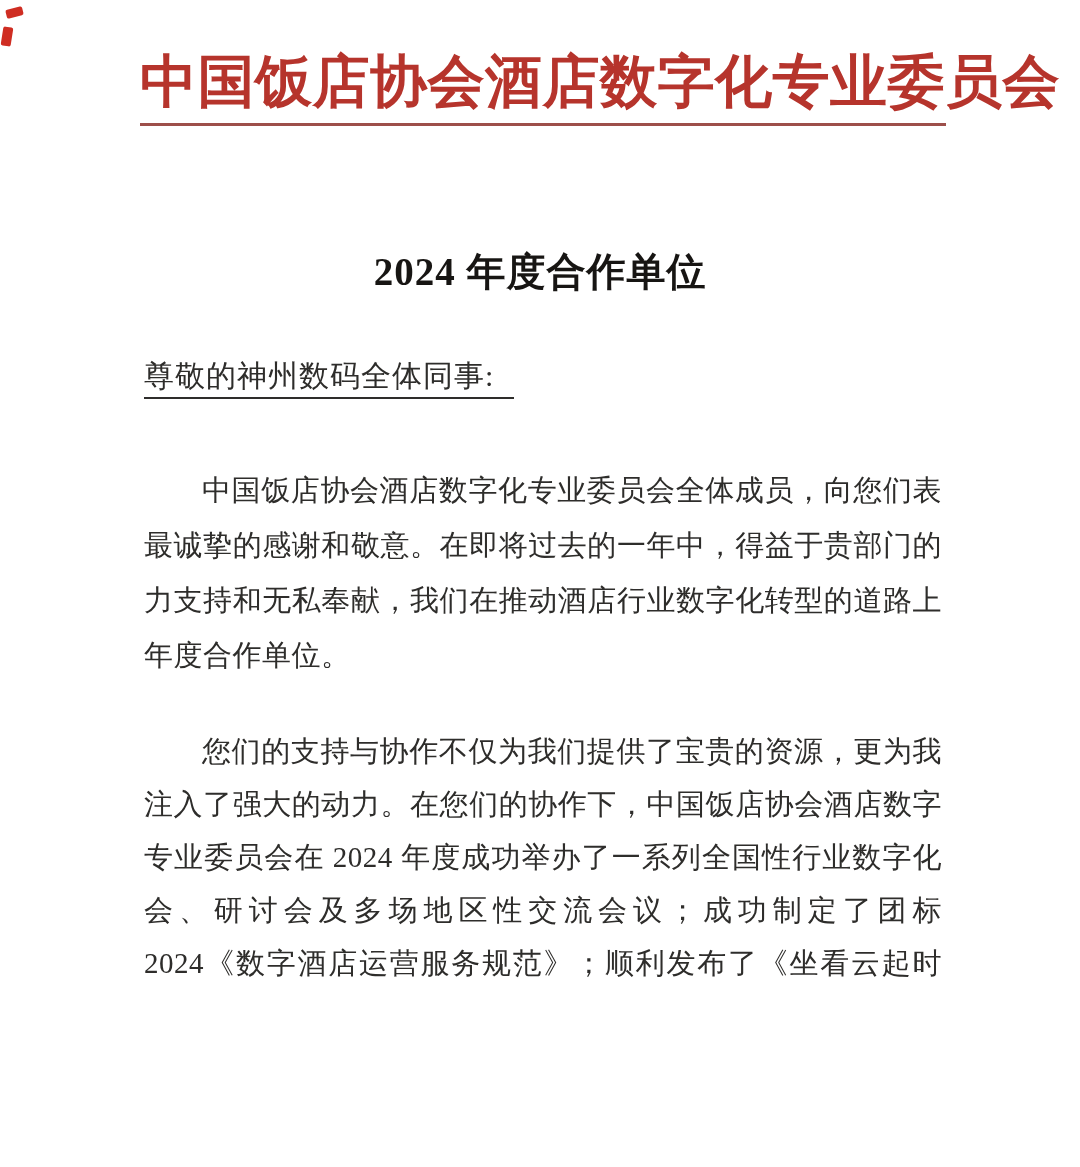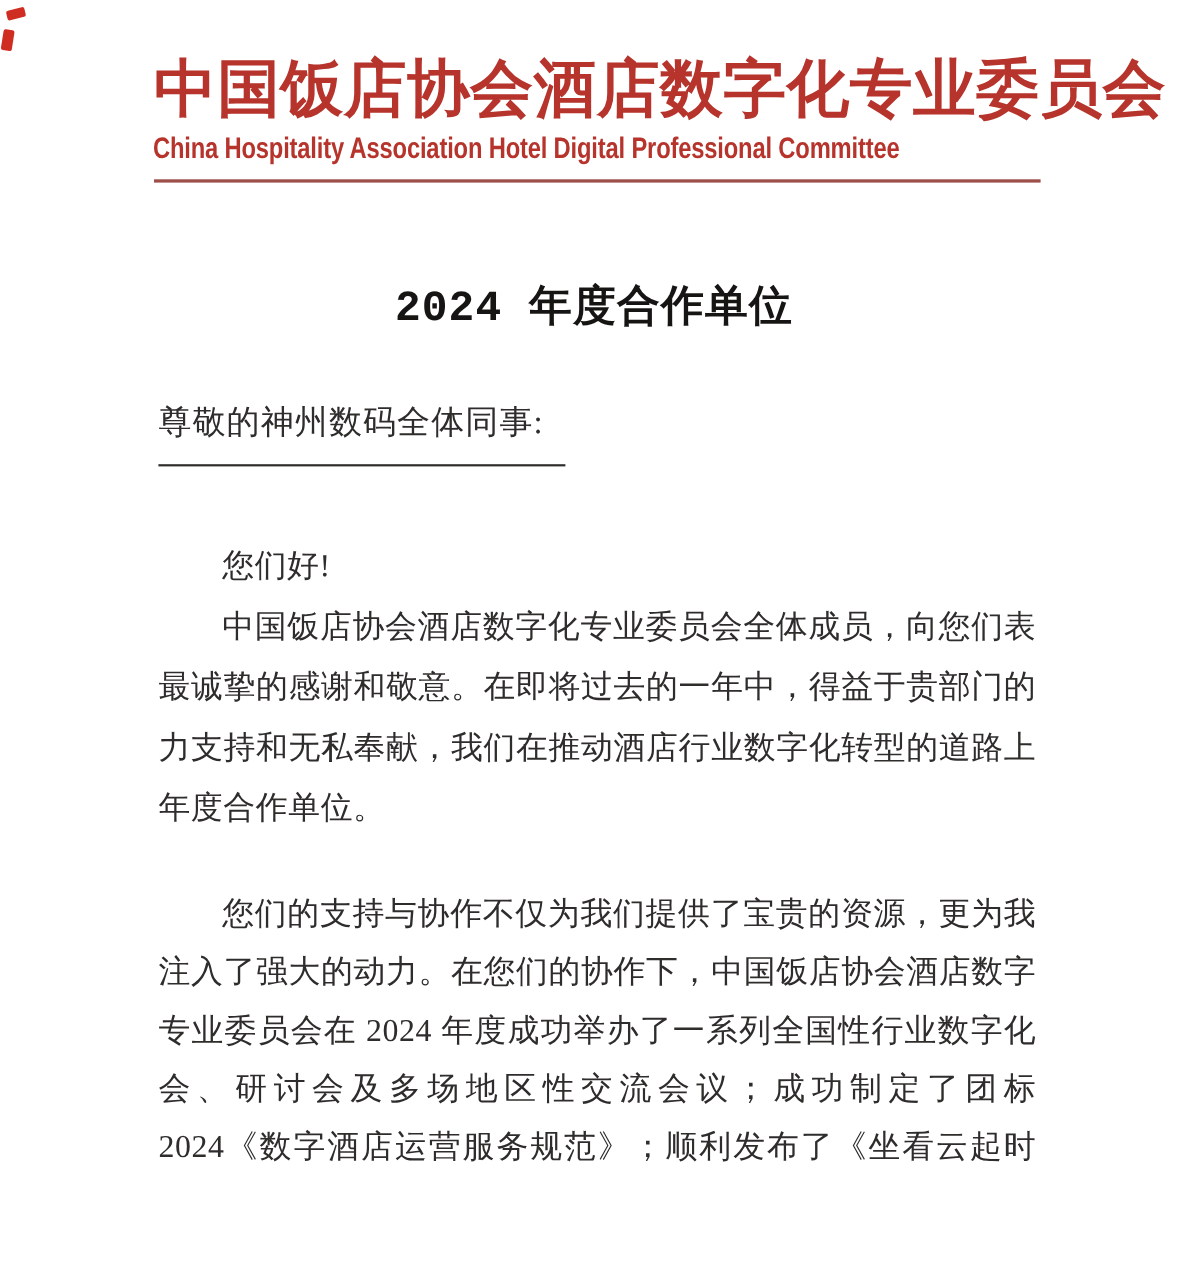--- a/index.html
+++ b/index.html
@@ -35,35 +35,34 @@
     transform:scaleX(0.80);
     transform-origin:left center;
   }
   .letterhead-rule{
     margin:11px 0 0 140px;
     width:806px;height:3px;
     background:#9d4f4a;
   }
   
   .doc-title{
-    margin-top:85px;
+    margin-top:116px;
     text-align:center;
     font-weight:bold;
     color:#171513;
     font-size:39px;
     line-height:60px;
     letter-spacing:1px;
-    font-family:Liberation Mono, monospace;
   }
   
   .salutation-row{margin:56px 0 0 144px;font-size:30px;line-height:36px;color:#2e2d2b;}
   .salutation{
     display:inline-block;
     border-bottom:2px solid #2e2d2b;
-    padding:0 20px 19px 0;
+    padding:0 20px 3px 0;
     letter-spacing:1px;
   }
   
   .letter-body{
     margin:64px 138px 0 144px;
     width:798px;
     font-size:29px;
     color:#2e2d2b;
   }
   .line{
@@ -85,38 +84,32 @@
 </head>
 <body>
 
 <div class="page">
 
   <div class="artifact artifact-1"></div>
   <div class="artifact artifact-2"></div>
 
   <div class="letterhead">
     <div class="org-zh">中国饭店协会酒店数字化专业委员会</div>
-    <div class="org-en-wrap">
-      <span class="org-en">China Hospitality Association Hotel Digital Professional Committee</span>
-    </div>
     <div class="letterhead-rule"></div>
   </div>
 
   <div class="doc-title">
     <div>2024 年度合作单位</div>
   </div>
 
   <div class="salutation-row">
     <span class="salutation">尊敬的神州数码全体同事:</span>
   </div>
 
   <div class="letter-body">
-    <div class="para1">
-      <div class="line ll ind">您们好!</div>
-    </div>
     <div class="para1">
       <div class="line jl ind">中国饭店协会酒店数字化专业委员会全体成员，向您们表达</div>
       <div class="line jl">最诚挚的感谢和敬意。在即将过去的一年中，得益于贵部门的全</div>
       <div class="line jl">力支持和无私奉献，我们在推动酒店行业数字化转型的道路上取</div>
       <div class="line ll">年度合作单位。</div>
     </div>
     <div class="para2">
       <div class="line jl ind">您们的支持与协作不仅为我们提供了宝贵的资源，更为我们</div>
       <div class="line jl">注入了强大的动力。在您们的协作下，中国饭店协会酒店数字化</div>
       <div class="line jl">专业委员会在 2024 年度成功举办了一系列全国性行业数字化峰</div>

